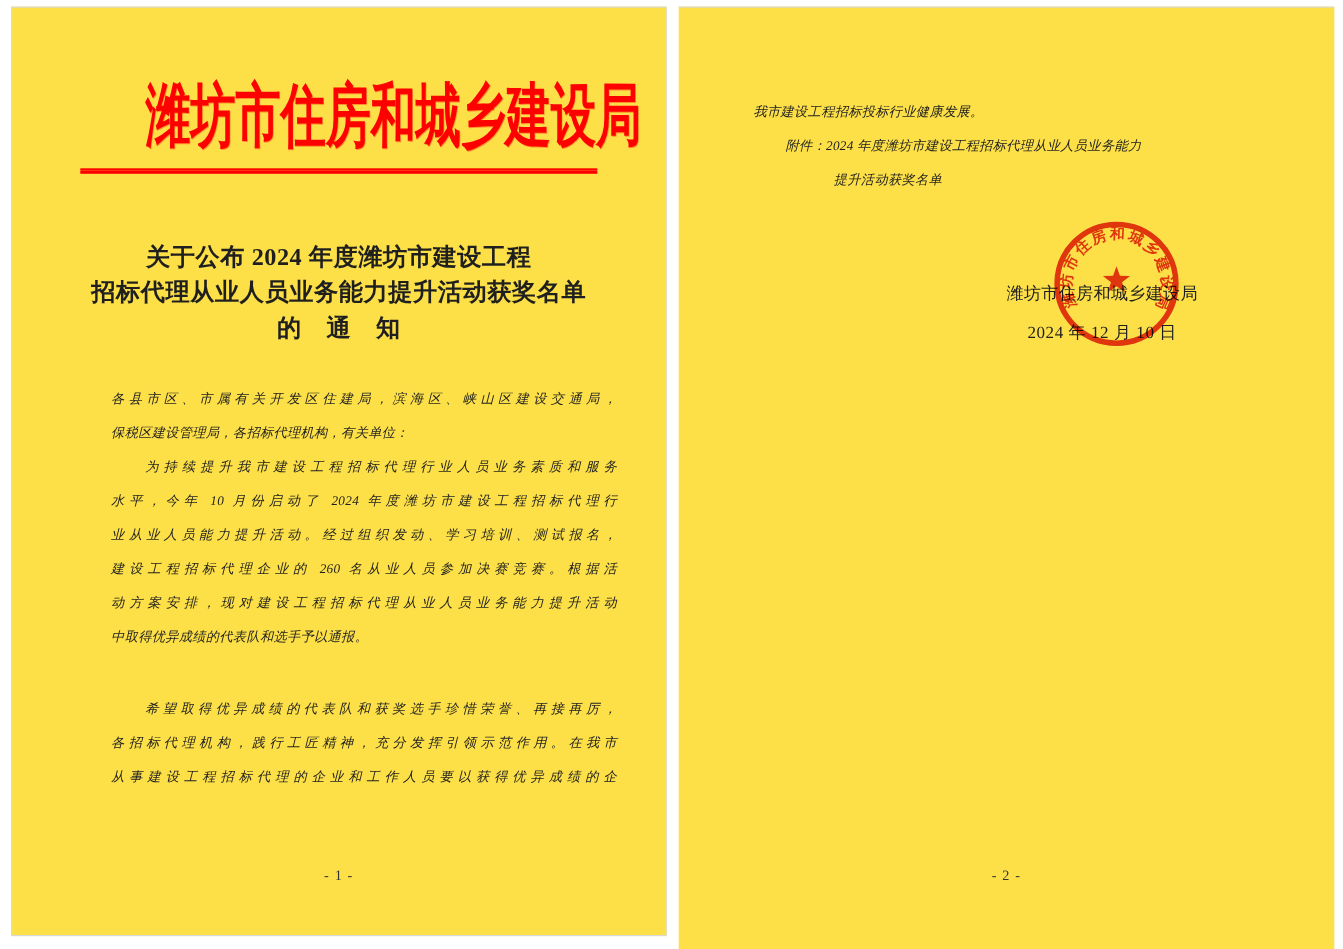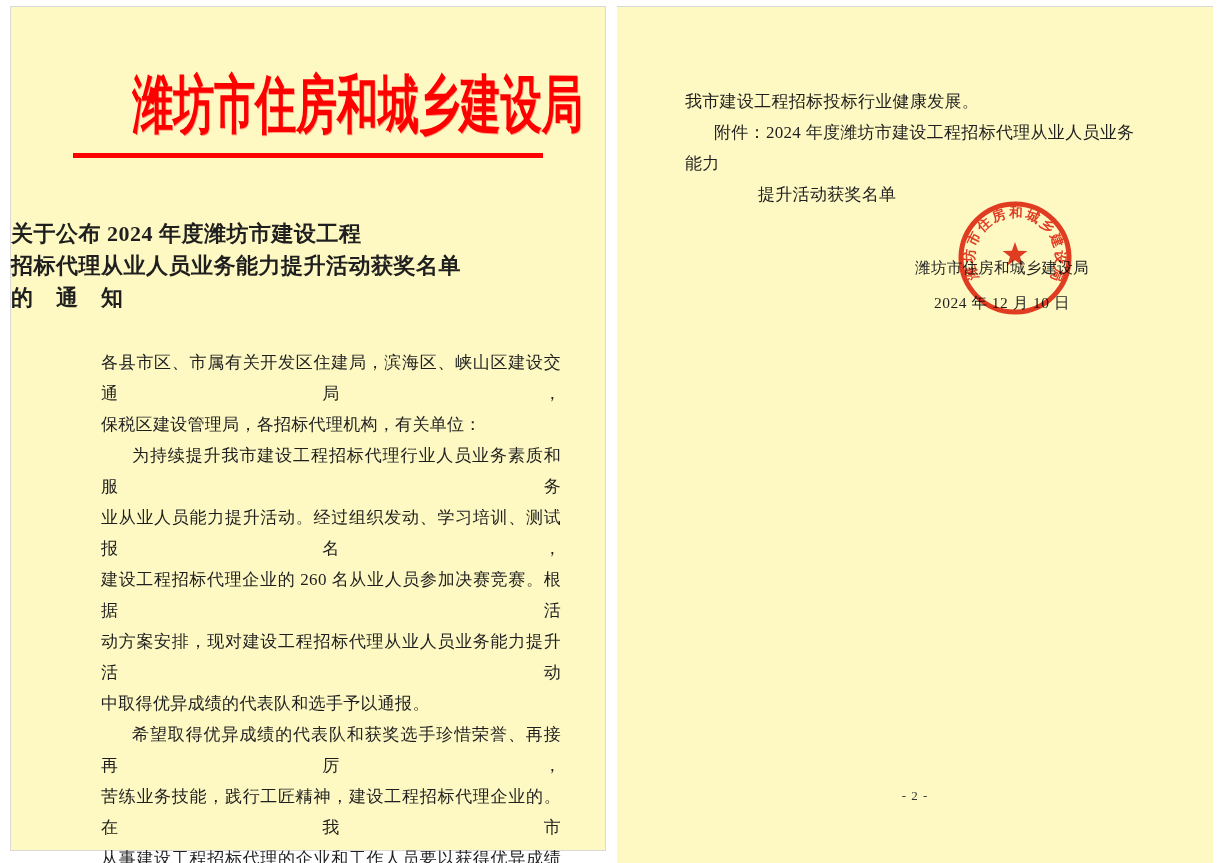--- a/index.html
+++ b/index.html
@@ -10,21 +10,21 @@
   }
   *{margin:0;padding:0;box-sizing:border-box;}
   html,body{background:#ffffff;}
   body{
     position:relative;
     width:1221px;height:863px;
     overflow:hidden;
     font-family:"Liberation Serif","DejaVu Serif",serif;
     color:var(--ink);
   }
-  .page{position:absolute;background:#fef9c3;}
+  .page{position:absolute;background:#fde047;}
   .page-1{left:10px;top:6px;width:596px;height:845px;border:1px solid var(--page-border);}
   .page-2{left:617px;top:6px;width:596px;height:857px;border-top:1px solid var(--page-border);}
 
   .masthead{
     position:absolute;top:64px;left:0;width:100%;
     text-align:center;white-space:nowrap;
     color:var(--masthead-red);
     font-weight:bold;
     font-size:63px;line-height:68px;
   }
@@ -35,29 +35,30 @@
     text-shadow:1px 1px 0 rgba(254,0,0,.35);
   }
   .red-rule{
     position:absolute;top:146px;left:62px;width:470px;
     height:3px;
     border-top:2px solid var(--masthead-red);
     border-bottom:3px solid var(--masthead-red);
   }
   .notice-title{
     position:absolute;top:211px;left:0;width:100%;
-    text-align:left;
+    text-align:center;
     font-weight:bold;
     font-size:22px;line-height:32px;
     letter-spacing:0.5px;
   }
   .doc-body{
     position:absolute;
-    font-size:17px;line-height:31px;
+    font-size:12px;line-height:31px;
     letter-spacing:0.3px;
+    font-style:italic;
   }
   .page-1 .doc-body{top:340px;left:90px;width:460px;}
   .page-2 .doc-body{top:79px;left:68px;width:462px;}
   .line{white-space:normal;}
   .line.jst{text-align:justify;text-align-last:justify;-moz-text-align-last:justify;text-justify:inter-character;}
   .page-number{
     position:absolute;top:781px;left:0;width:100%;
     text-align:center;
     font-size:13px;letter-spacing:1px;color:#333;
   }
@@ -91,26 +92,27 @@
   <div class="red-rule"></div>
   <div class="notice-title">
     <div>关于公布 2024 年度潍坊市建设工程</div>
     <div>招标代理从业人员业务能力提升活动获奖名单</div>
     <div>的　通　知</div>
   </div>
   <div class="doc-body">
       <div class="line jst">各县市区、市属有关开发区住建局，滨海区、峡山区建设交通局，</div>
       <div class="line">保税区建设管理局，各招标代理机构，有关单位：</div>
       <div class="line jst" style="text-indent: 31px;">为持续提升我市建设工程招标代理行业人员业务素质和服务</div>
+      <div class="line jst">水平，今年 10 月份启动了 2024 年度潍坊市建设工程招标代理行</div>
       <div class="line jst">业从业人员能力提升活动。经过组织发动、学习培训、测试报名，</div>
       <div class="line jst">建设工程招标代理企业的 260 名从业人员参加决赛竞赛。根据活</div>
       <div class="line jst">动方案安排，现对建设工程招标代理从业人员业务能力提升活动</div>
       <div class="line">中取得优异成绩的代表队和选手予以通报。</div>
-      <div class="line jst" style="text-indent: 31px;">希望取得优异成绩的代表队和获奖选手珍惜荣誉、再接再厉，</div>
-      <div class="line jst">苦练业务技能，践行工匠精神，建设工程招标代理企业的。在我市</div>
+      <div class="line jst" style="text-indent: 31px; margin-top: 34px;">希望取得优异成绩的代表队和获奖选手珍惜荣誉、再接再厉，</div>
+      <div class="line jst">各招标代理机构，践行工匠精神，充分发挥引领示范作用。在我市</div>
       <div class="line jst">从事建设工程招标代理的企业和工作人员要以获得优异成绩的企</div>
     </div>
   <div class="page-number">- 1 -</div>
 </div>
 
 <div class="page page-2">
   <div class="doc-body">
       <div class="line">我市建设工程招标投标行业健康发展。</div>
       <div class="line" style="text-indent: 29px;">附件：2024 年度潍坊市建设工程招标代理从业人员业务能力</div>
       <div class="line" style="text-indent: 73px;">提升活动获奖名单</div>

